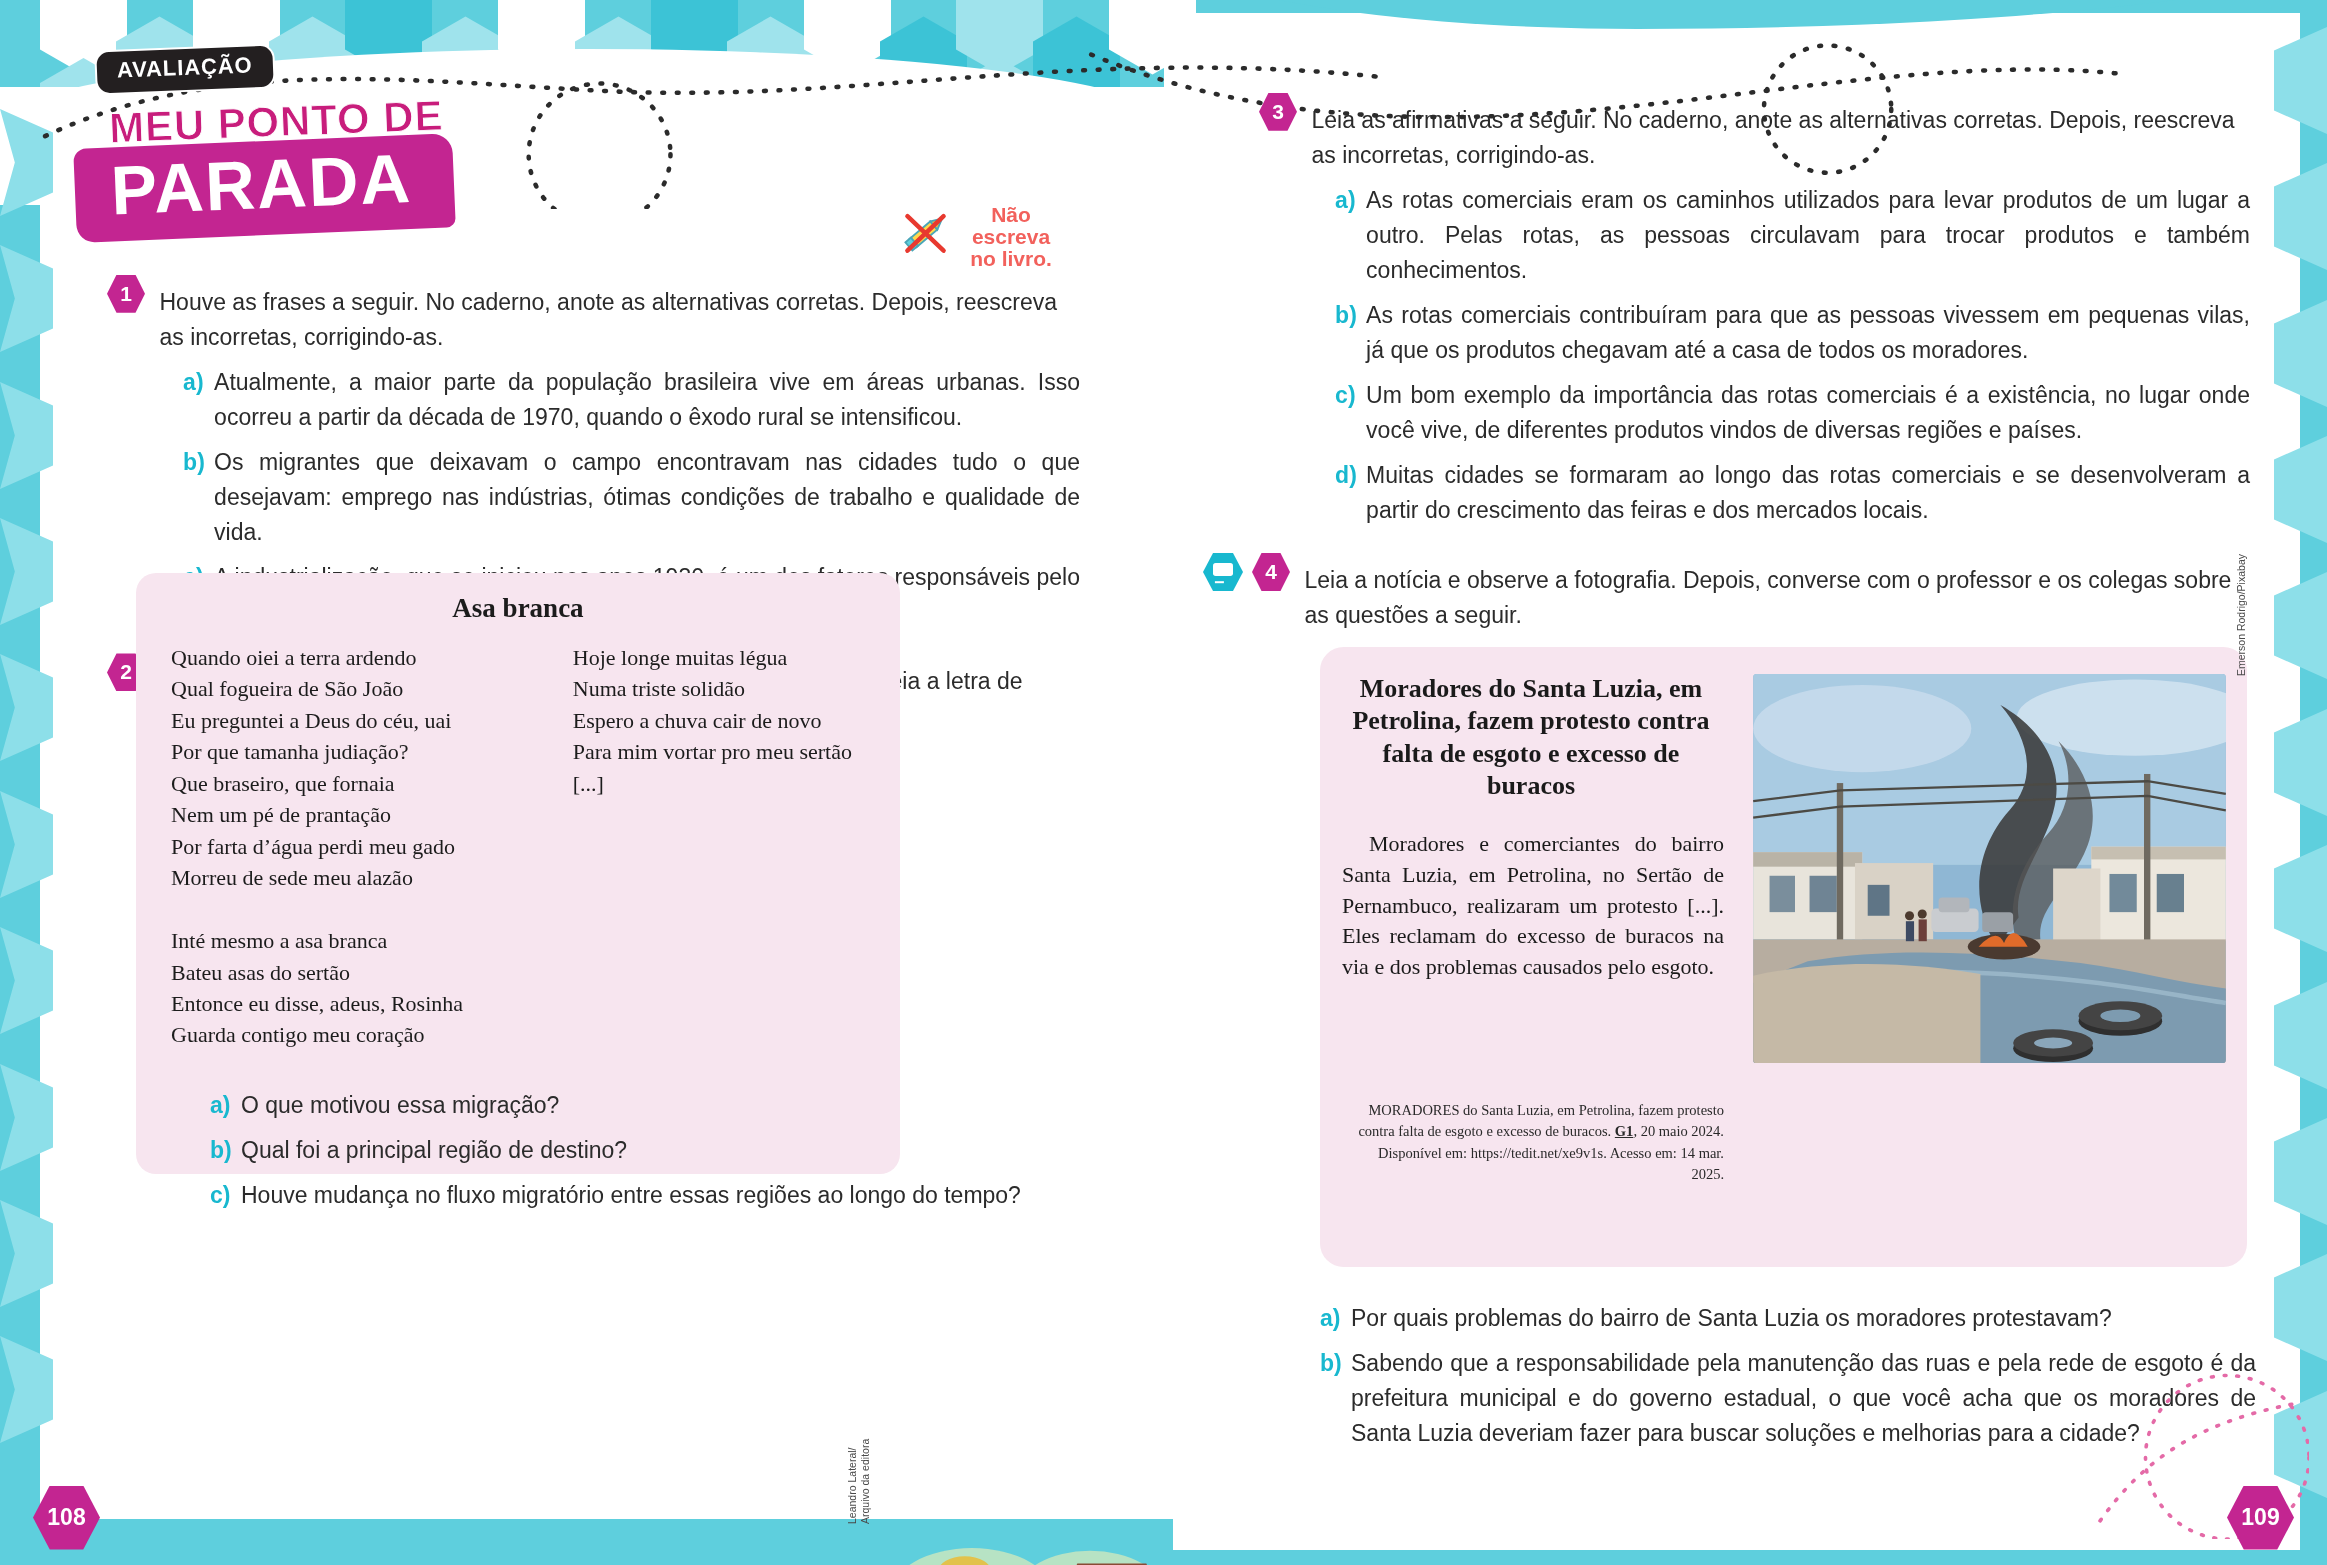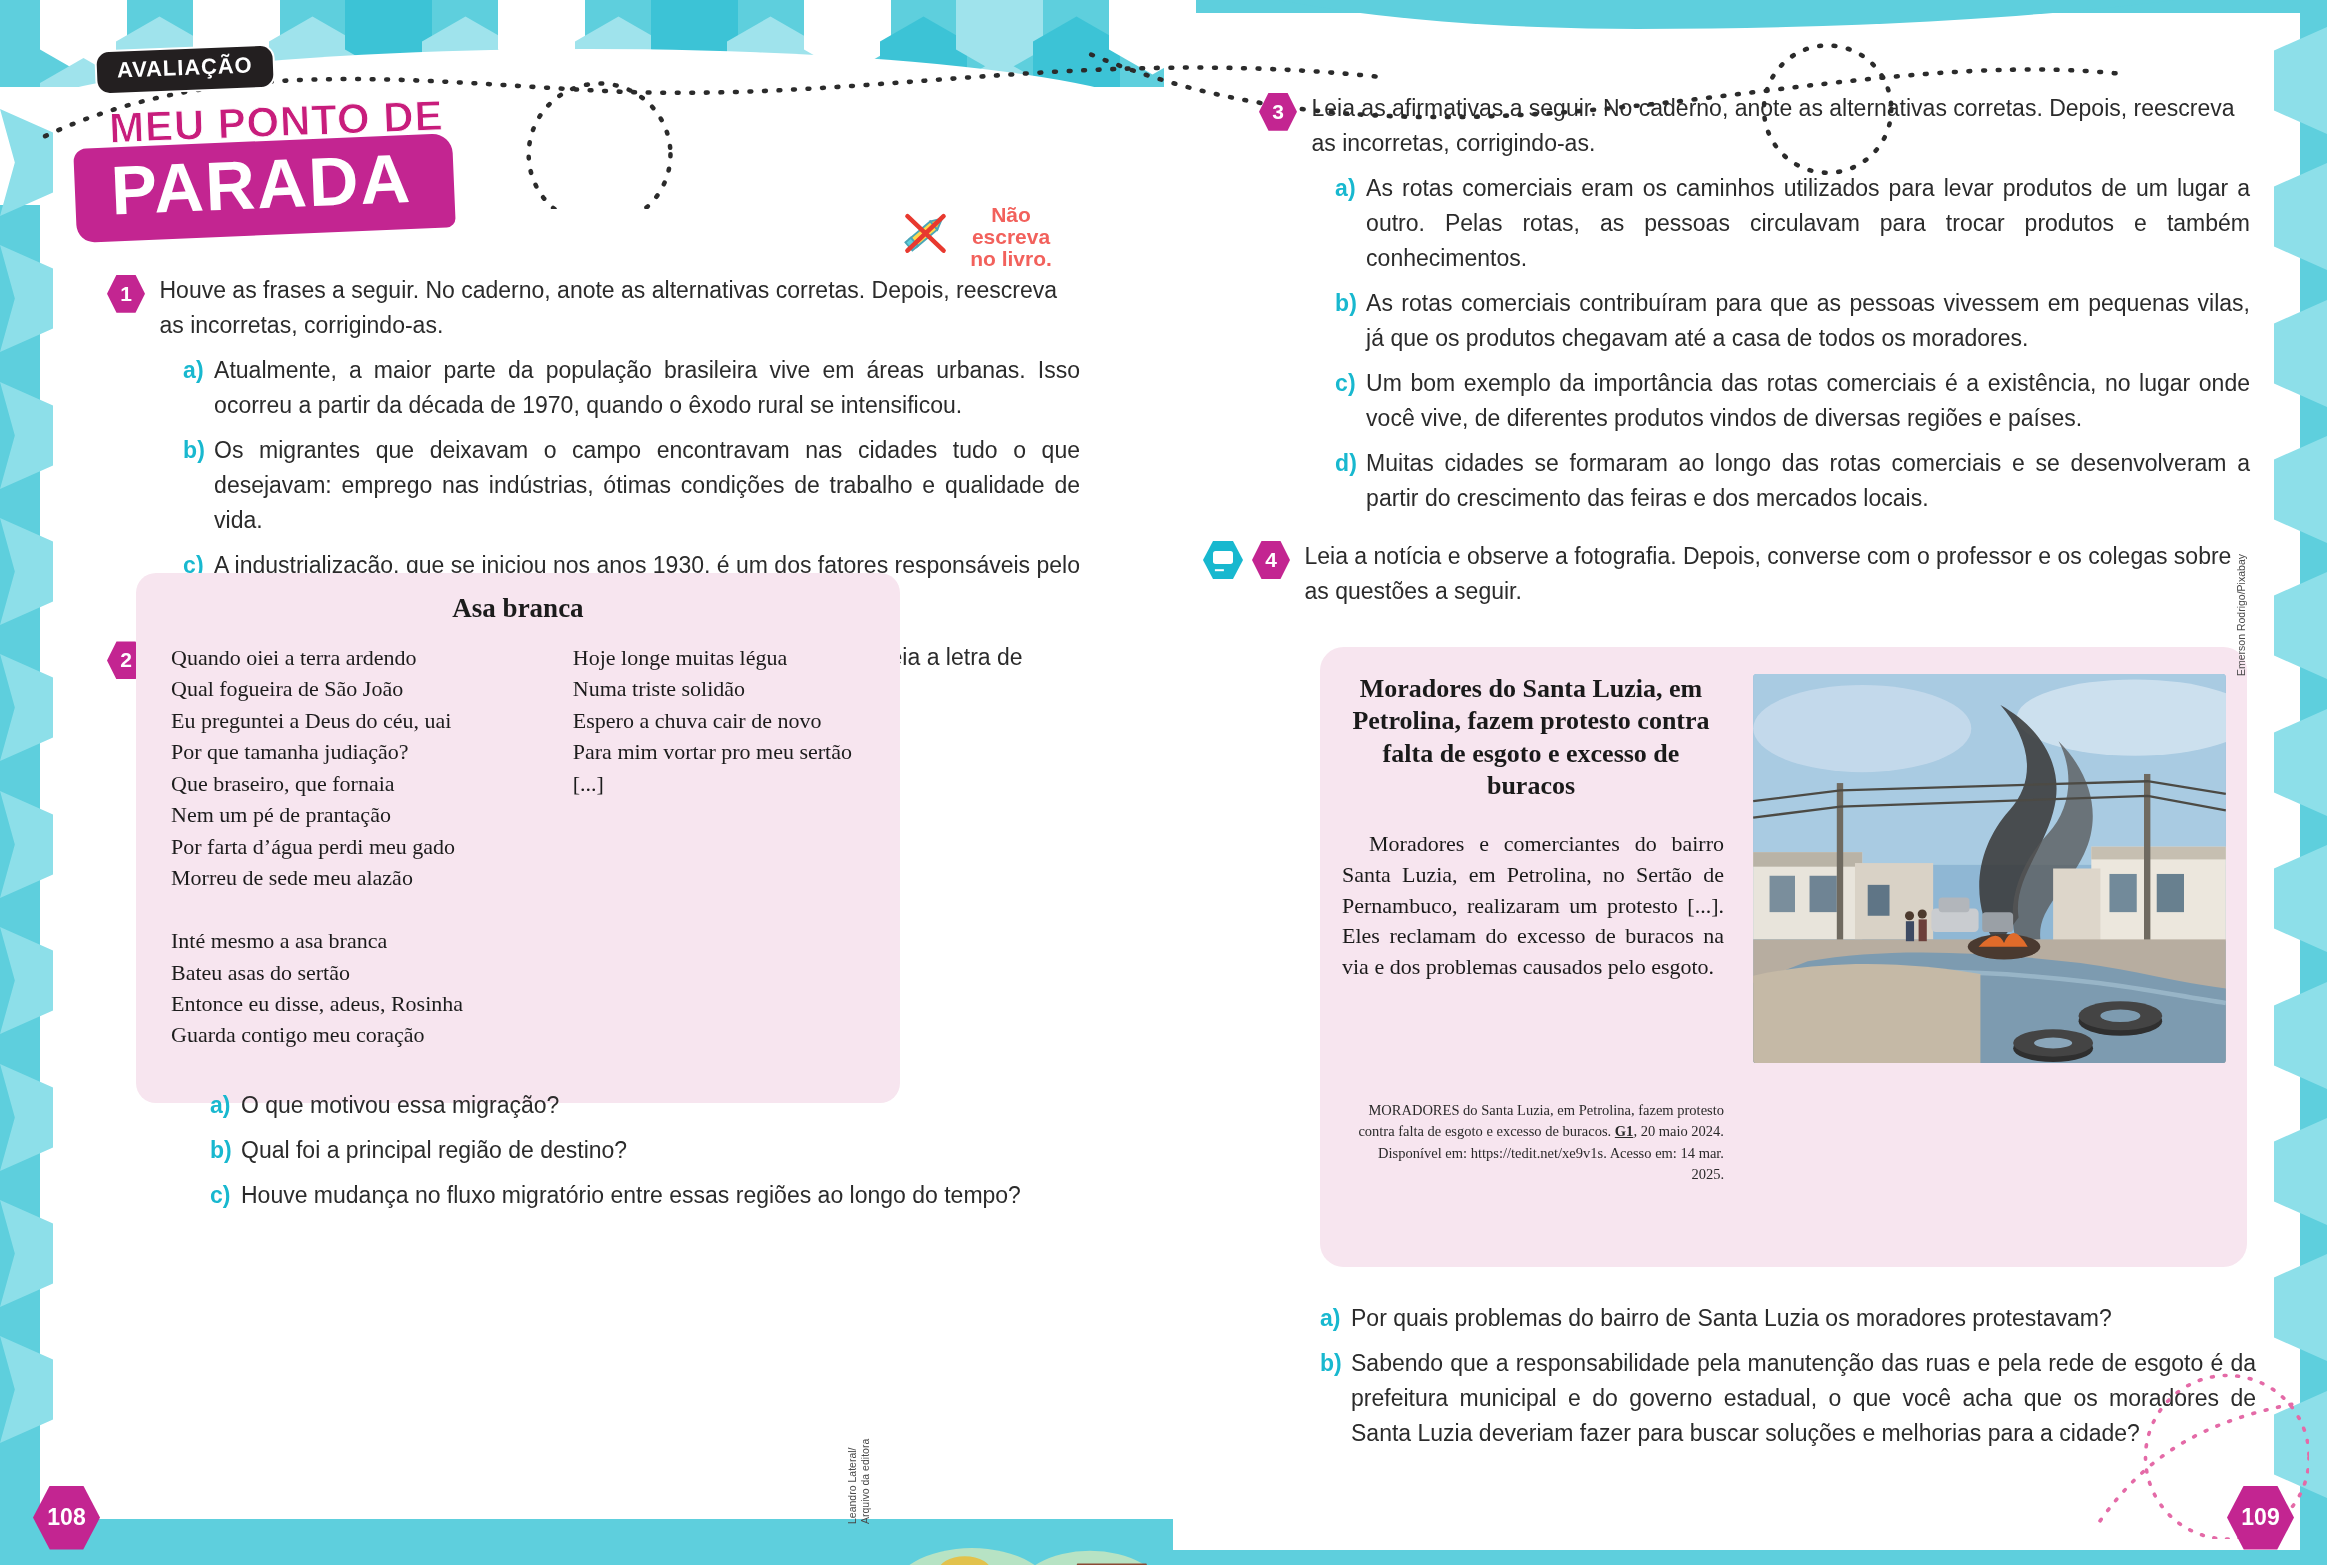--- a/index.html
+++ b/index.html
@@ -111,21 +111,21 @@
   .col-right { left:1259px; top:91px;  width:991px; }
 
   
   .ex { display:flex; margin-bottom:14.5px; }
   .ex-num{
     flex:0 0 auto; width:38px; height:38px; margin-right:14.5px; margin-top:1.8px;
     background:#c32591; color:#fff; font-weight:bold; font-size:21px;
     display:flex; align-items:center; justify-content:center;
     clip-path: polygon(25% 0%, 75% 0%, 100% 50%, 75% 100%, 25% 100%, 0% 50%);
   }
-  .ex-body{ flex:1 1 auto; }
+  .ex-body{ flex:1 1 auto;margin-top:12px; }
   .ex-txt{
     font-size:23px; line-height:1.52; color:#2b2b2b;
   }
   .chat-icon{
     flex:0 0 auto; width:40px; height:38px; margin-right:9px; margin-top:1.8px;
     background:#18b8cf;
     clip-path: polygon(25% 0%, 75% 0%, 100% 50%, 75% 100%, 25% 100%, 0% 50%);
     position:relative;
   }
   .chat-icon::after{
@@ -142,21 +142,21 @@
   .sub-txt{ flex:1 1 auto; font-size:23px; line-height:1.52; color:#2b2b2b; text-align:justify; }
 
   .bullet-item{ display:flex; margin-top:5.5px; }
   .bullet-dot{
     flex:0 0 auto; width:12.7px; height:12.7px; border-radius:50%;
     background:#18b8cf; margin:12.7px 14.5px 0 3.6px;
   }
 
   
   .lyrics-box{
-    position:absolute; left:136px; top:573px; width:764px; height:530px;
+    position:absolute; left:136px; top:573px; width:764px; height:601px;
     background:#f7e5ef; border-radius:20px;
   }
   .lyrics-title{
     text-align:center; font-family:"Liberation Serif", serif; font-weight:bold;
     font-size:27px; color:#1c1c1c; padding-top:20px;
   }
   .lyrics-cols{
     display:flex; padding:18px 31px 0 35px; gap:27px;
     font-family:"Liberation Serif", serif;
   }

